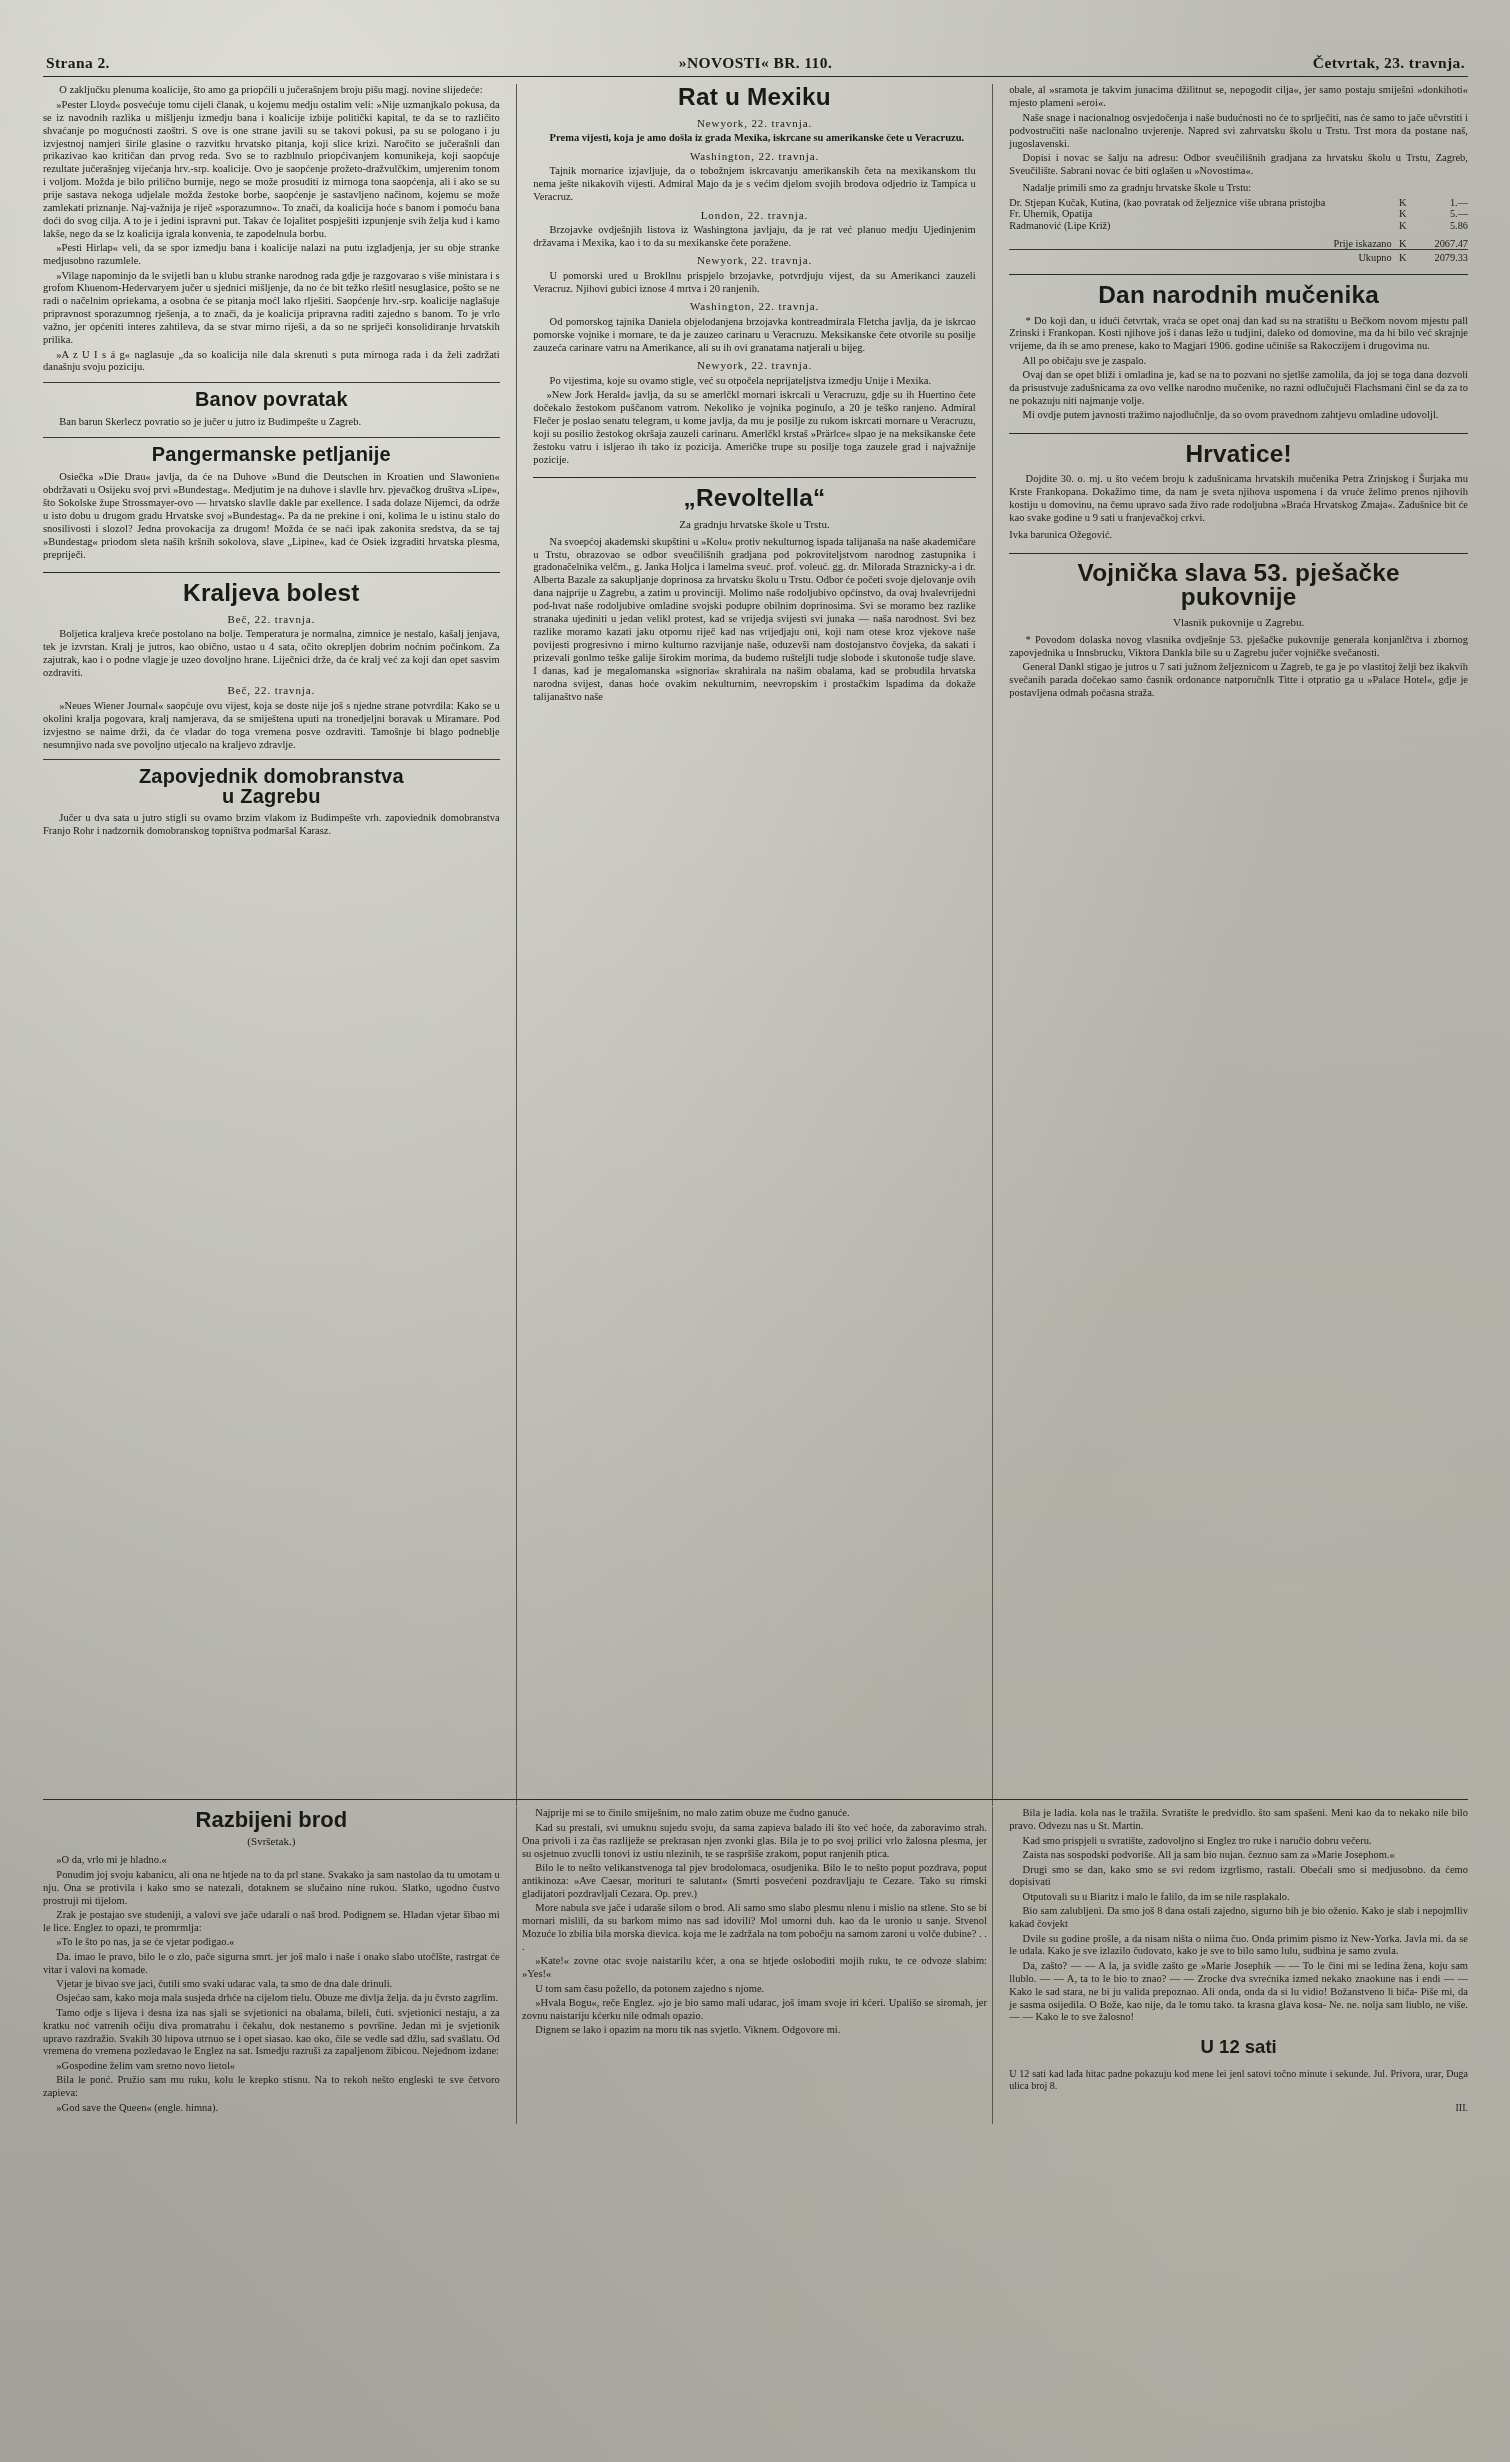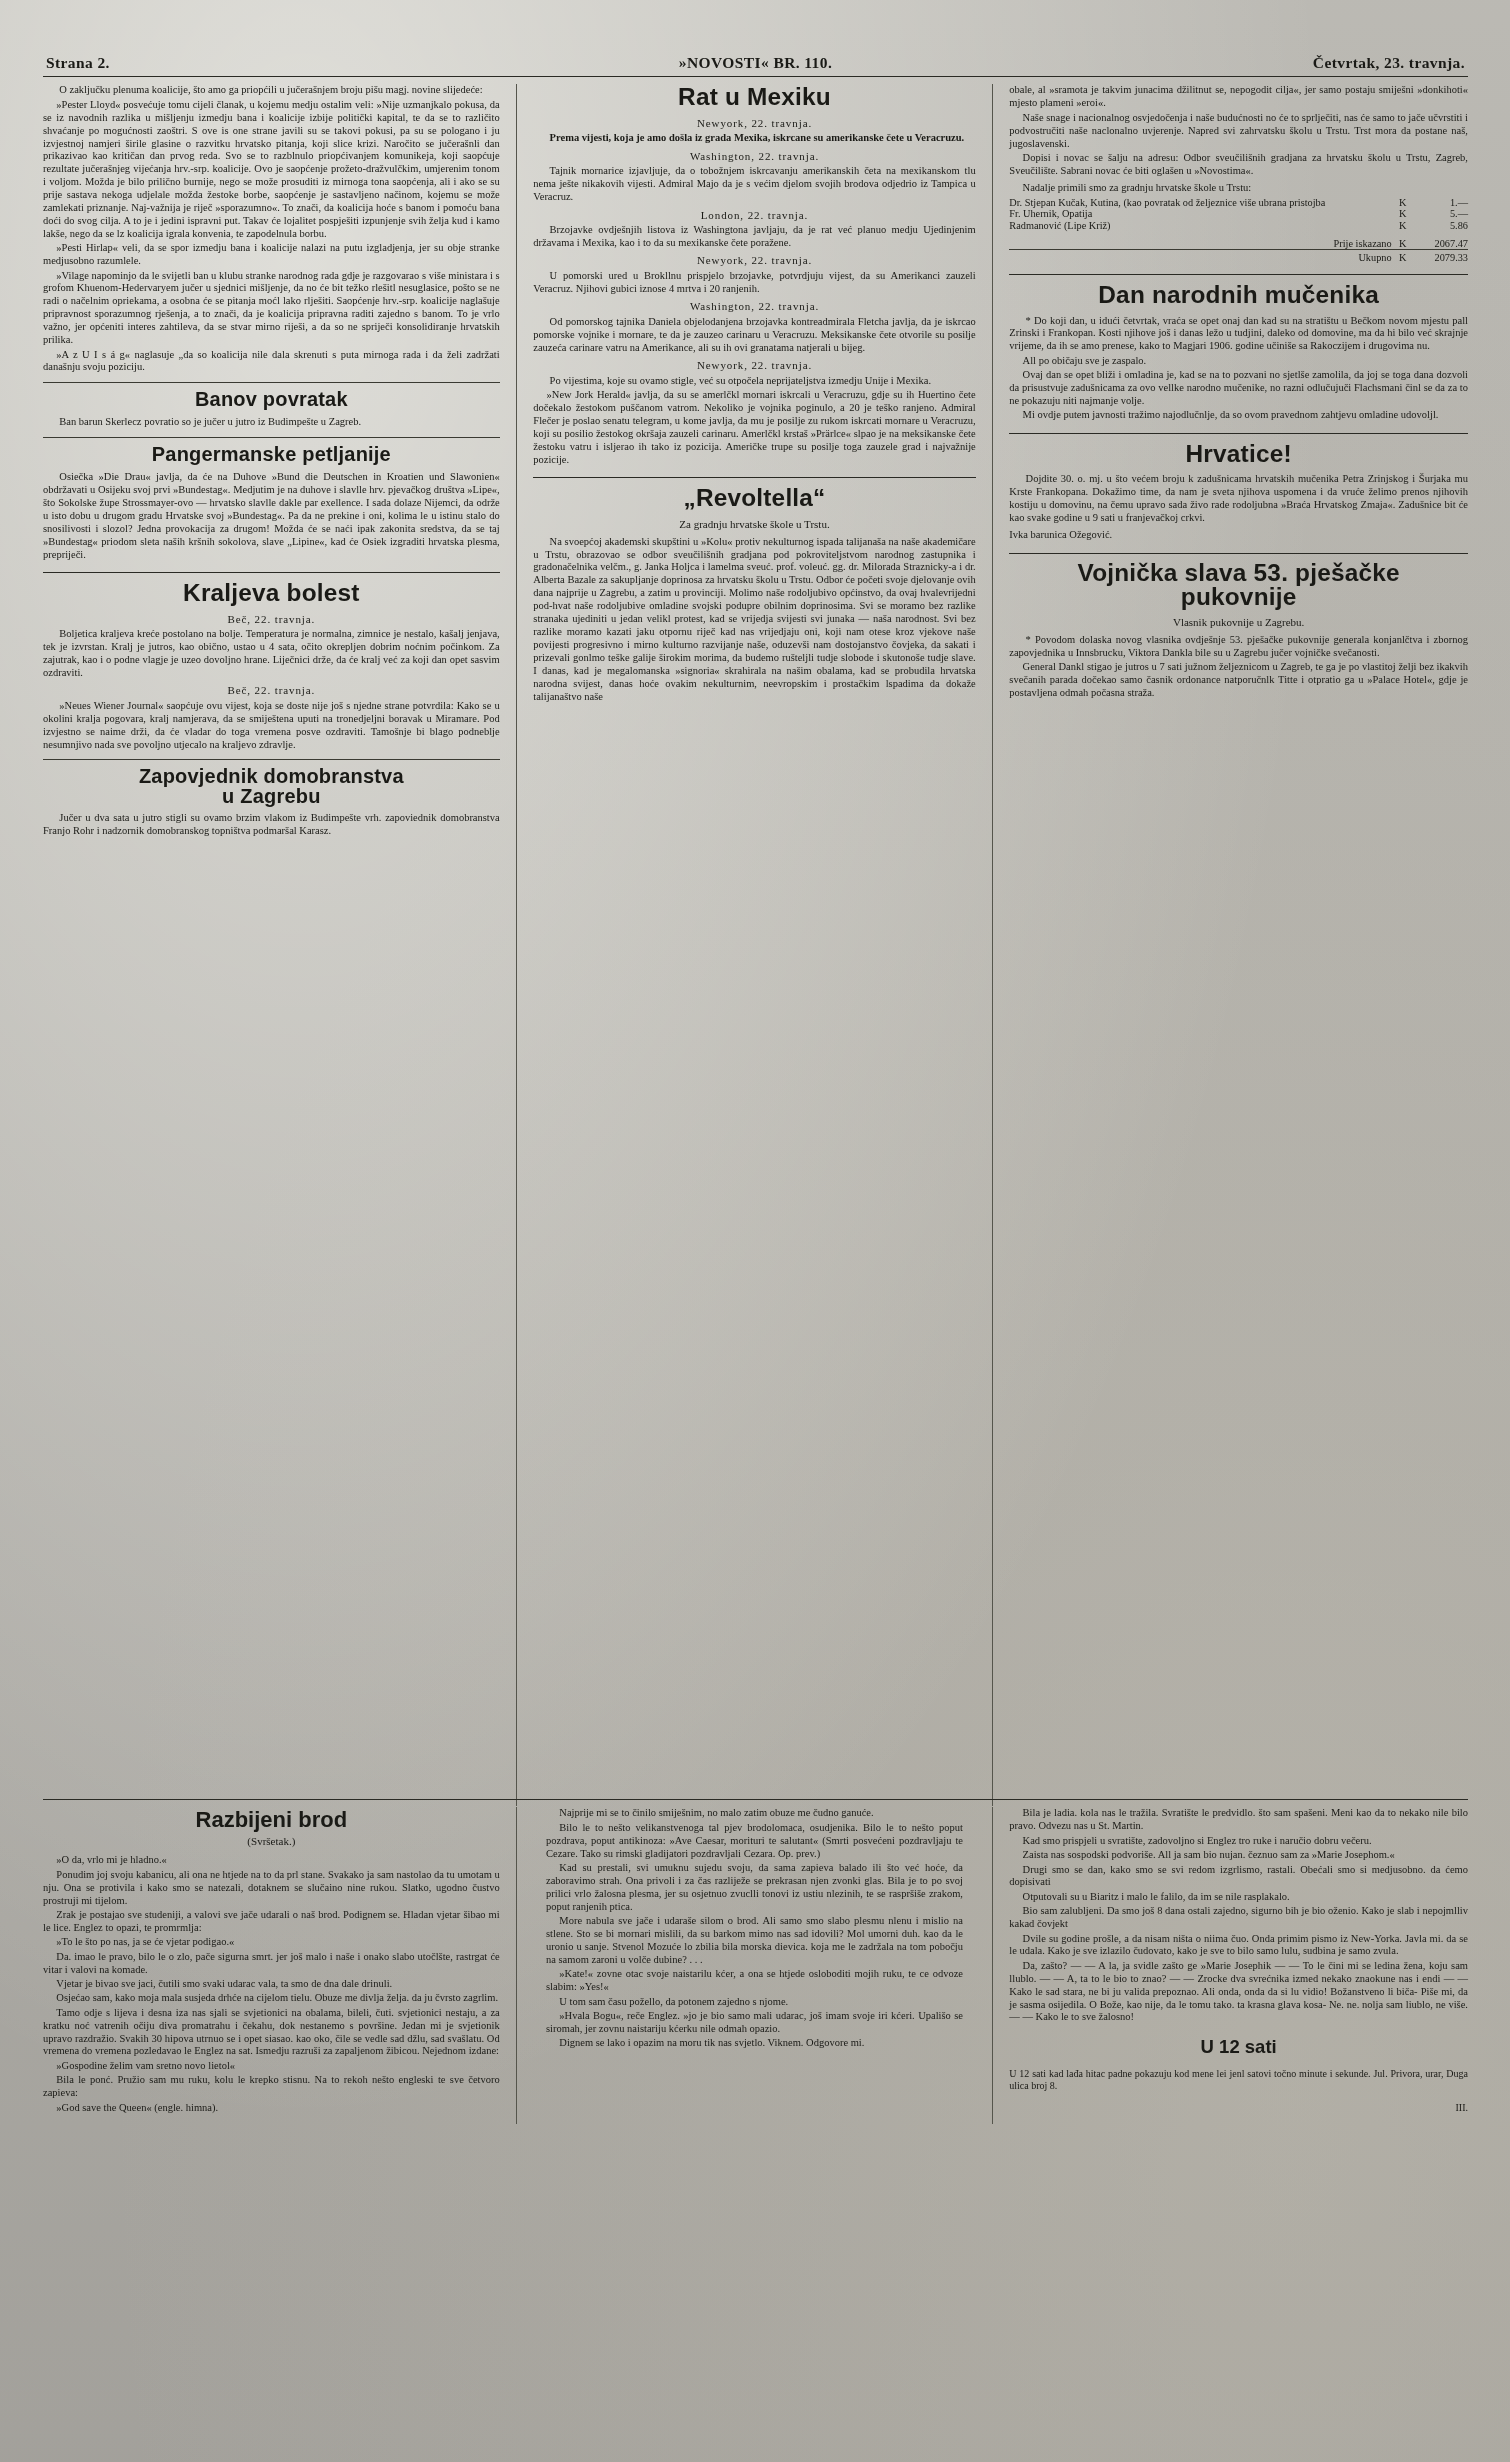--- a/index.html
+++ b/index.html
@@ -141,21 +141,21 @@
     bottom: 0;
     height: 621px;
     border-top: 1.8px solid #2a2a24;
     padding-top: 7.4px;
     box-sizing: border-box;
   }
   .f-cols { display: flex; }
   .fcol { box-sizing: border-box; position: relative; }
   .fcol + .fcol { border-left: 1.1px solid #55554c; }
   .f1 { width: 473px; padding-right: 16.3px; }
-  .f2 { width: 476px; padding: 0 29px; }
+  .f2 { width: 476px; padding: 0 5px; }
   .f3 { width: 476px; padding-left: 16.3px; }
   .f-title {
     font-family: "Liberation Sans", sans-serif;
     font-size: 22px;
     font-weight: bold;
     text-align: center;
     margin: 0 0 1.5px 0;
   }
   .f-sub { text-align: center; font-size: 11px; margin: 0 0 7.4px 0; }
 
@@ -342,22 +342,22 @@
           <p class="bt ind">Vjetar je bivao sve jaci, čutili smo svaki udarac vala, ta smo de dna dale drinuli.</p>
           <p class="bt ind">Osjećao sam, kako moja mala susjeda drhće na cijelom tielu. Obuze me divlja želja. da ju čvrsto zagrlim.</p>
           <p class="bt ind">Tamo odje s lijeva i desna iza nas sjali se svjetionici na obalama, bileli, čuti. svjetionici nestaju, a za kratku noć vatrenih očiju diva promatrahu i čekahu, dok nestanemo s površine. Jedan mi je svjetionik upravo razdražio. Svakih 30 hipova utrnuo se i opet siasao. kao oko, čile se vedle sad džlu, sad svašlatu. Od vremena do vremena pozledavao le Englez na sat. Ismedju razruši za zapaljenom žibicou. Nejednom izdane:</p>
           <p class="bt ind">»Gospodine želim vam sretno novo lietol«</p>
           <p class="bt ind">Bila le ponć. Pružio sam mu ruku, kolu le krepko stisnu. Na to rekoh nešto engleski te sve četvoro zapieva:</p>
           <p class="bt ind">»God save the Queen« (engle. himna).</p>
         </div>
 
         <div class="fcol f2">
           <p class="bt ind">Najprije mi se to činilo smiješnim, no malo zatim obuze me čudno ganuće.</p>
+          <p class="bt ind">Kad su prestali, svi umuknu sujedu svoju, da sama zapieva balado ili što već hoće, da zaboravimo strah. Ona privoli i za čas razliježe se prekrasan njen zvonki glas. Bila je to po svoj prilici vrlo žalosna plesma, jer su osjetnuo zvuclli tonovi iz ustiu nlezinih, te se raspršiše zrakom, poput ranjenih ptica.</p>
           <p class="bt ind">Bilo le to nešto velikanstvenoga tal pjev brodolomaca, osudjenika. Bilo le to nešto poput pozdrava, poput antikinoza: »Ave Caesar, morituri te salutant« (Smrti posvećeni pozdravljaju te Cezare. Tako su rimski gladijatori pozdravljali Cezara. Op. prev.)</p>
-          <p class="bt ind">Kad su prestali, svi umuknu sujedu svoju, da sama zapieva balado ili što već hoće, da zaboravimo strah. Ona privoli i za čas razliježe se prekrasan njen zvonki glas. Bila je to po svoj prilici vrlo žalosna plesma, jer su osjetnuo zvuclli tonovi iz ustiu nlezinih, te se raspršiše zrakom, poput ranjenih ptica.</p>
           <p class="bt ind">More nabula sve jače i udaraše silom o brod. Ali samo smo slabo plesmu nlenu i mislio na stlene. Sto se bi mornari mislili, da su barkom mimo nas sad idovili? Mol umorni duh. kao da le uronio u sanje. Stvenol Mozuće lo zbilia bila morska dievica. koja me le zadržala na tom pobočju na samom zaroni u volče dubine? . . .</p>
           <p class="bt ind">»Kate!« zovne otac svoje naistarilu kćer, a ona se htjede osloboditi mojih ruku, te ce odvoze slabim: »Yes!«</p>
           <p class="bt ind">U tom sam času požello, da potonem zajedno s njome.</p>
           <p class="bt ind">»Hvala Bogu«, reče Englez. »jo je bio samo mali udarac, još imam svoje iri kćeri. Upališo se siromah, jer zovnu naistariju kćerku nile odmah opazio.</p>
           <p class="bt ind">Dignem se lako i opazim na moru tik nas svjetlo. Viknem. Odgovore mi.</p>
         </div>
 
         <div class="fcol f3">
           <p class="bt ind">Bila je ladia. kola nas le tražila. Svratište le predvidlo. što sam spašeni. Meni kao da to nekako nile bilo pravo. Odvezu nas u St. Martin.</p>
           <p class="bt ind">Kad smo prispjeli u svratište, zadovoljno si Englez tro ruke i naručio dobru večeru.</p>

